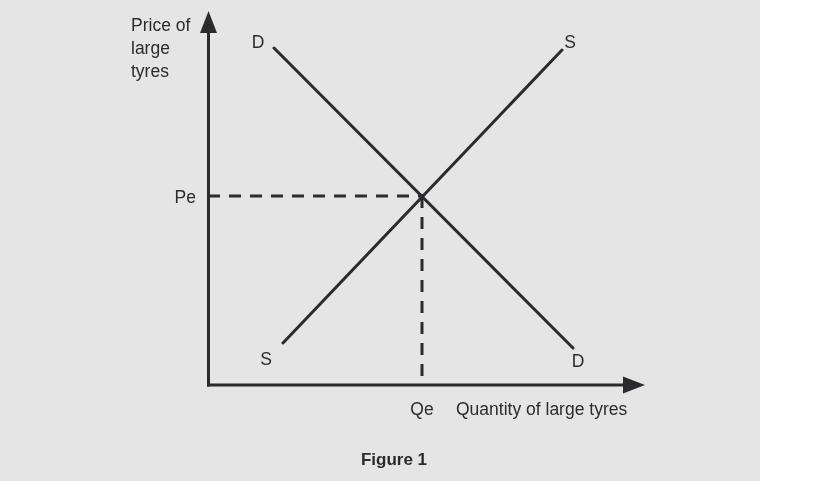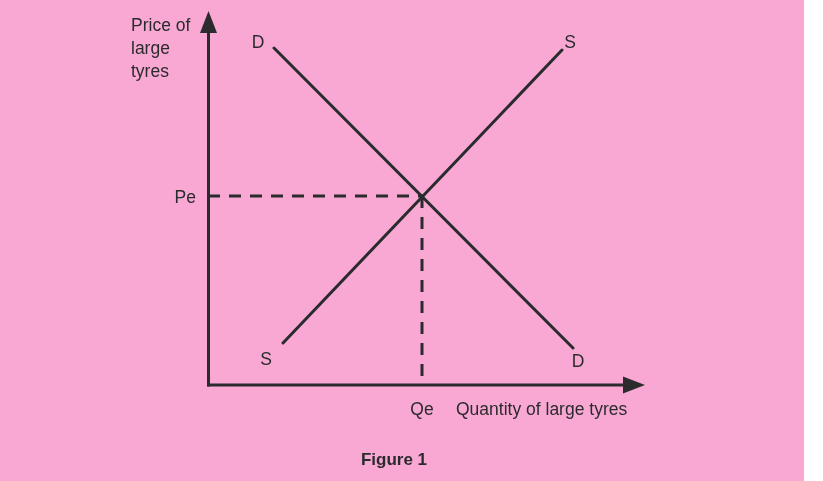--- a/index.html
+++ b/index.html
@@ -12,22 +12,21 @@
     width: 823px;
     height: 481px;
     overflow: hidden;
     font-family: "Liberation Sans", sans-serif;
     color: #2b2b2e;
   }
   #figure-root {
     position: relative;
     width: 760px;
     height: 481px;
-    background: #f9a8d4;
-    padding-left: 44px;
+    background: #e5e5e5;
   }
   svg#diagram {
     position: absolute;
     left: 0;
     top: 0;
     width: 823px;
     height: 481px;
     display: block;
   }
   .axis-line {

